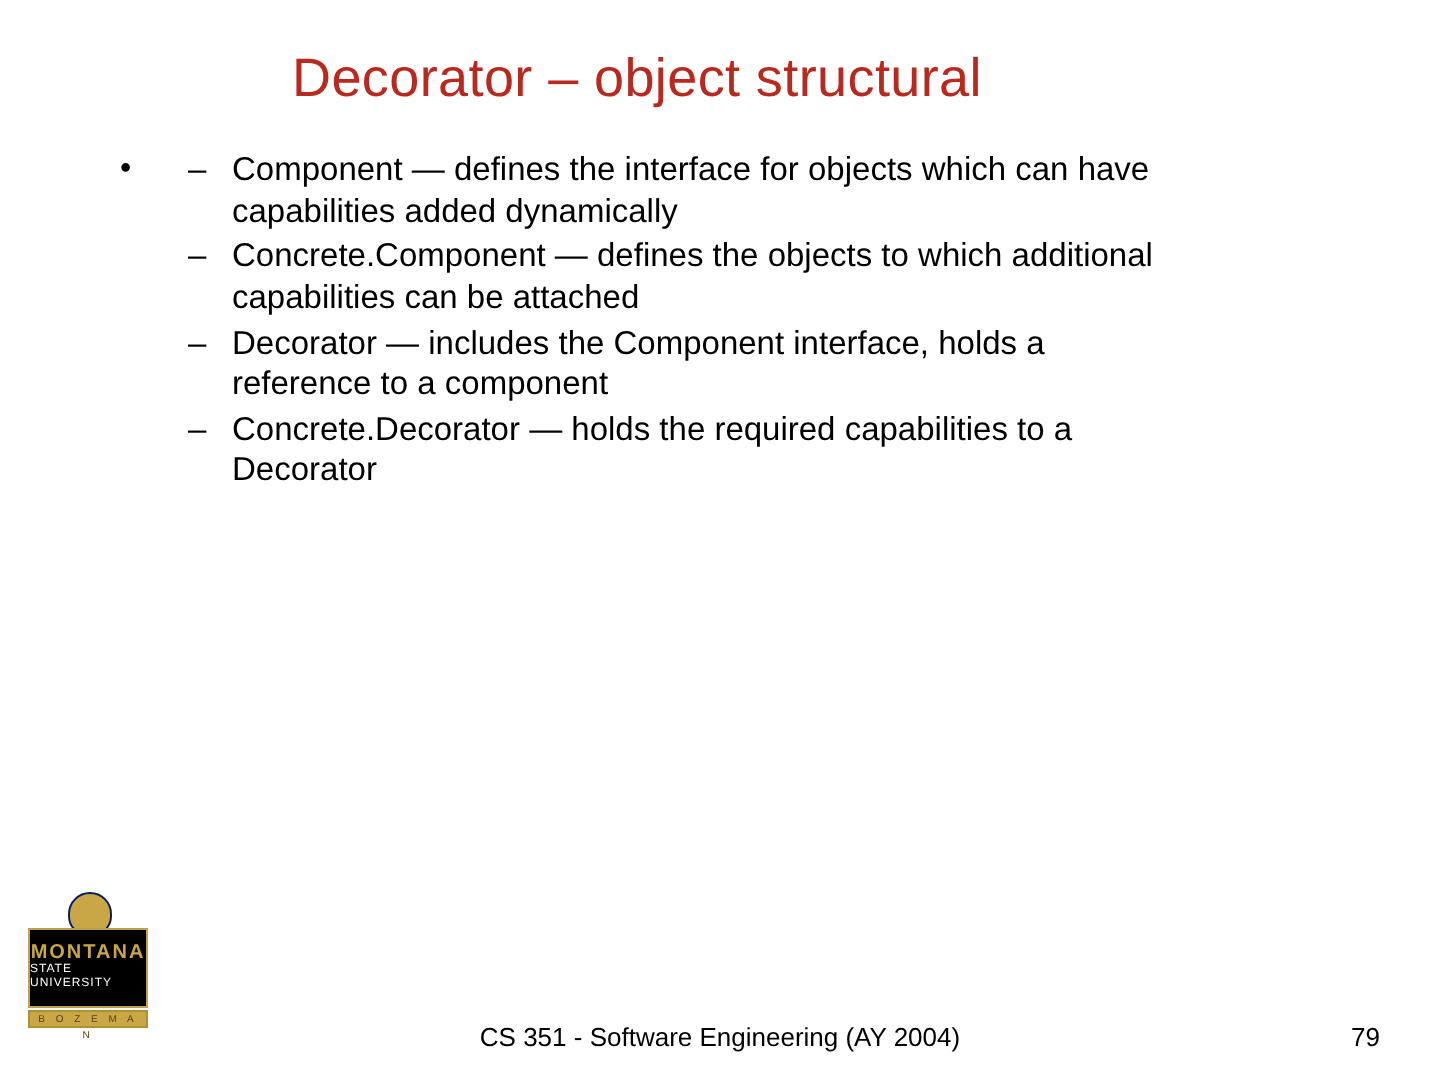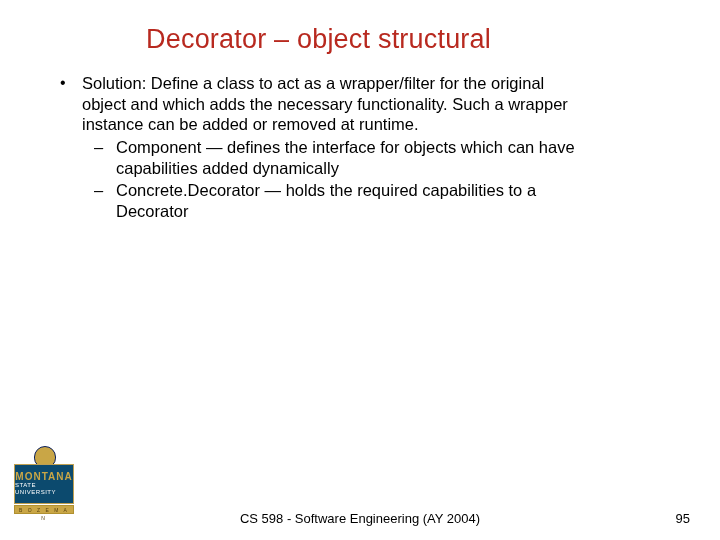--- a/index.html
+++ b/index.html
@@ -98,21 +98,21 @@
     bottom: 22px;
     width: 60px;
     height: 56px;
   }
   .logo-box {
     position: absolute;
     left: 0;
     bottom: 0;
     width: 60px;
     height: 40px;
-    background: #0c4a6e;
+    background: #000000;
     border: 1px solid #c0a050;
     box-sizing: border-box;
     display: flex;
     align-items: center;
     justify-content: center;
     flex-direction: column;
   }
   .logo-box .m-text {
     color: #c9a646;
     font-size: 10px;
@@ -155,35 +155,36 @@
 </head>
 <body>
 
 <div class="slide">
 
   <h1 class="title">Decorator – object structural</h1>
 
   <div class="body">
     <ul class="outer">
       <li>
-        <span>Solution: Define a class to act as a wrapper/filter for the original object and which adds the necessary functionality. Such a wrapper instance can be added or removed at runtime.</span>
         <ul class="inner">
           <li>Component — defines the interface for objects which can have capabilities added dynamically</li>
+          <li>Concrete.Component — defines the objects to which additional capabilities can be attached</li>
+          <li>Decorator — includes the Component interface, holds a reference to a component</li>
           <li>Concrete.Decorator — holds the required capabilities to a Decorator</li>
         </ul>
       </li>
     </ul>
   </div>
 
   <div class="footer">
     <div class="logo">
       <div class="logo-top"></div>
       <div class="logo-box">
         <div class="m-text">MONTANA</div>
         <div class="s-text">STATE UNIVERSITY</div>
       </div>
       <div class="logo-bar">B O Z E M A N</div>
     </div>
-    <div class="footer-center">CS 598 - Software Engineering (AY 2004)</div>
-    <div class="footer-right">95</div>
+    <div class="footer-center">CS 351 - Software Engineering (AY 2004)</div>
+    <div class="footer-right">79</div>
   </div>
 
 </div>
 
 </body></html>

